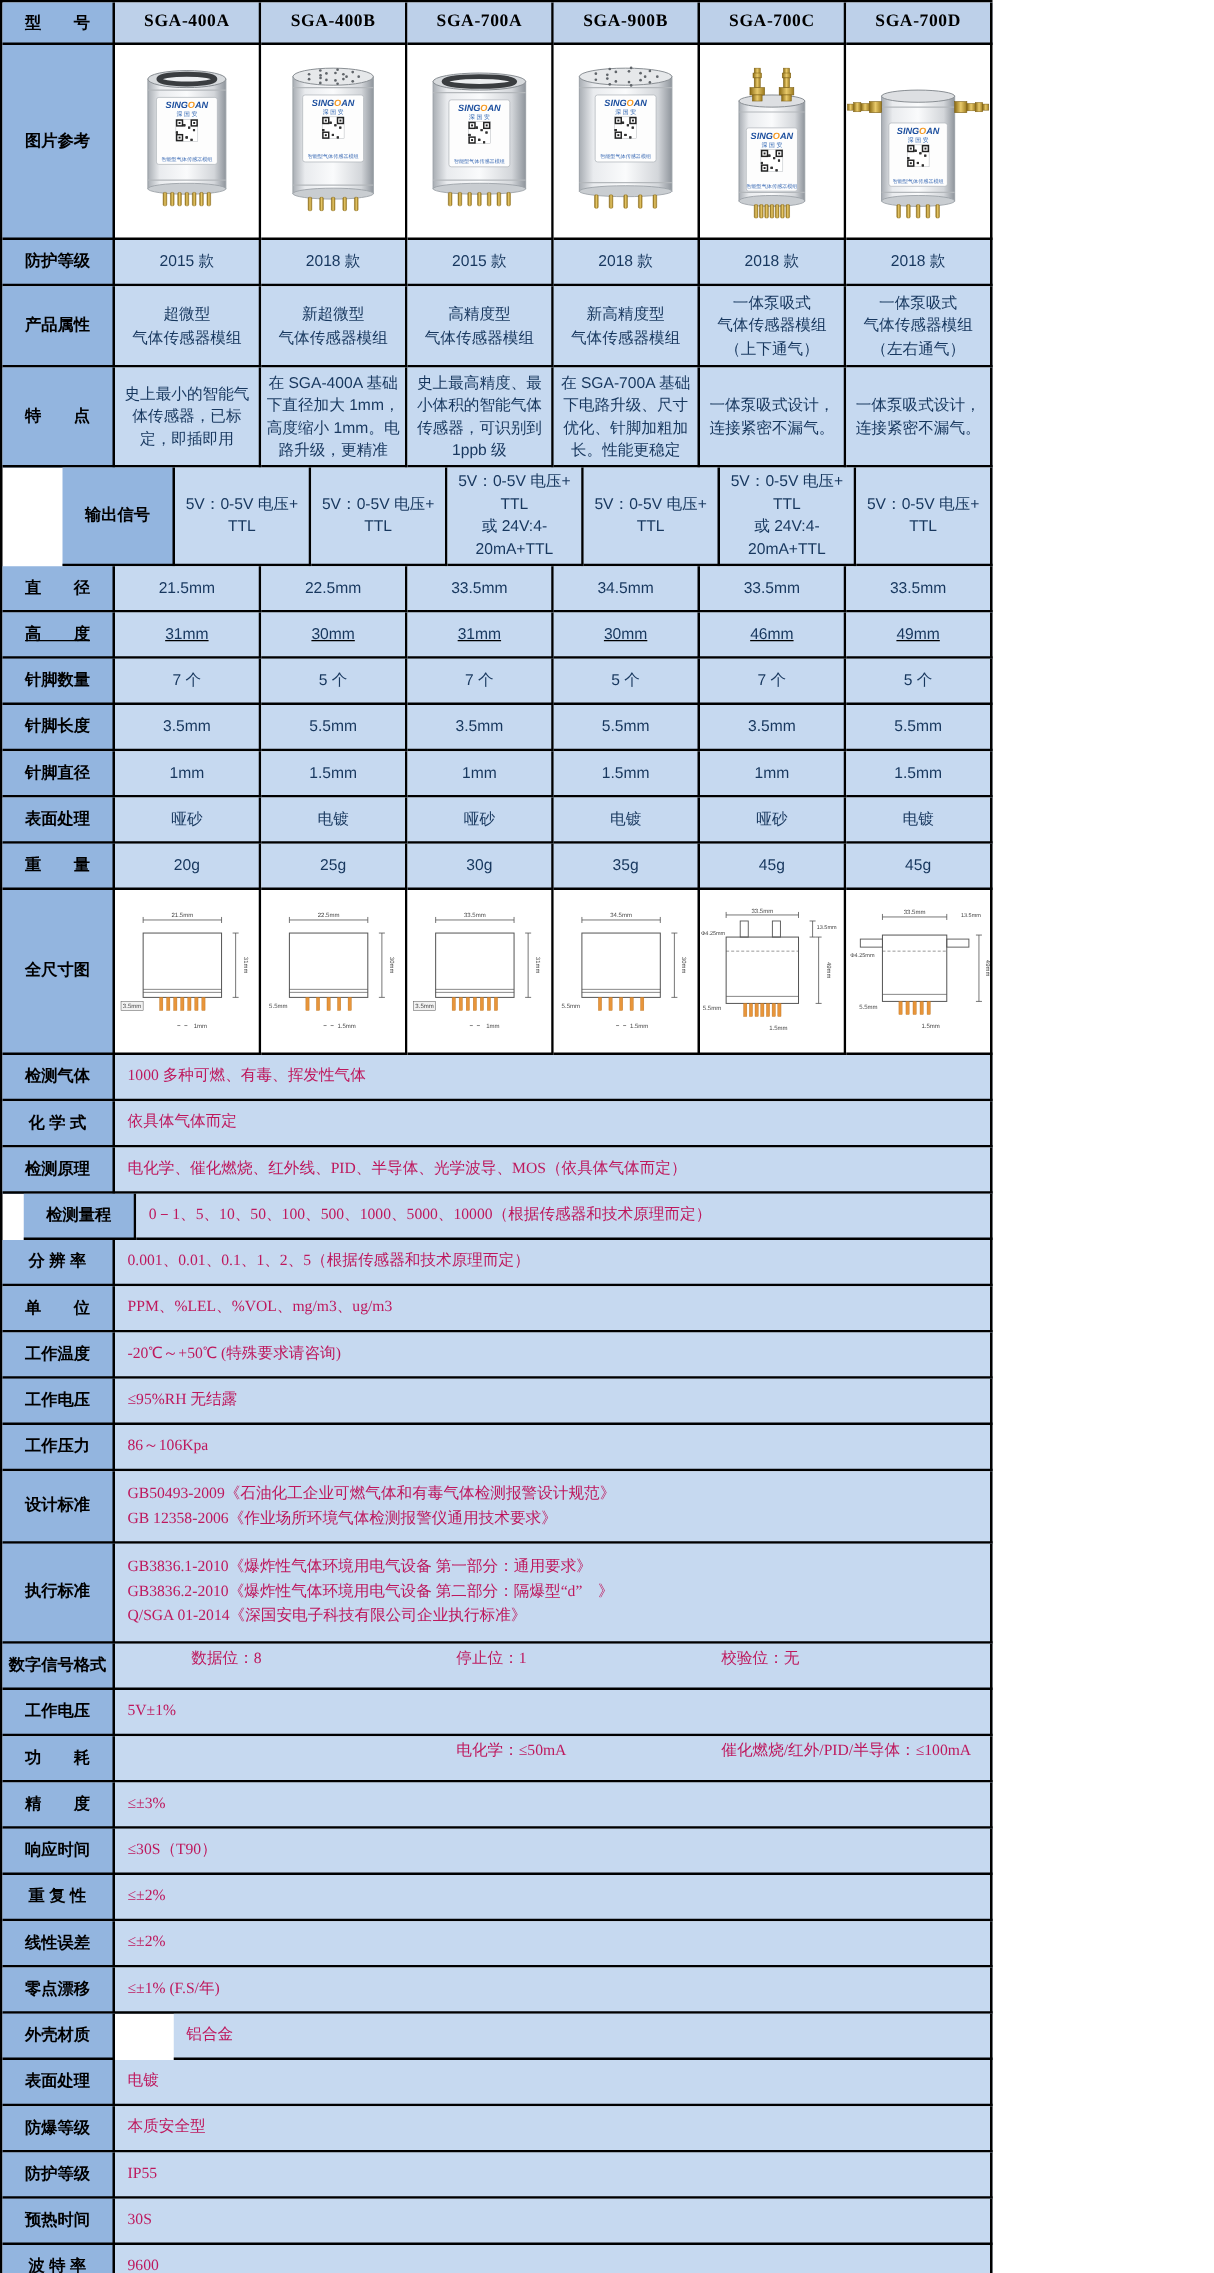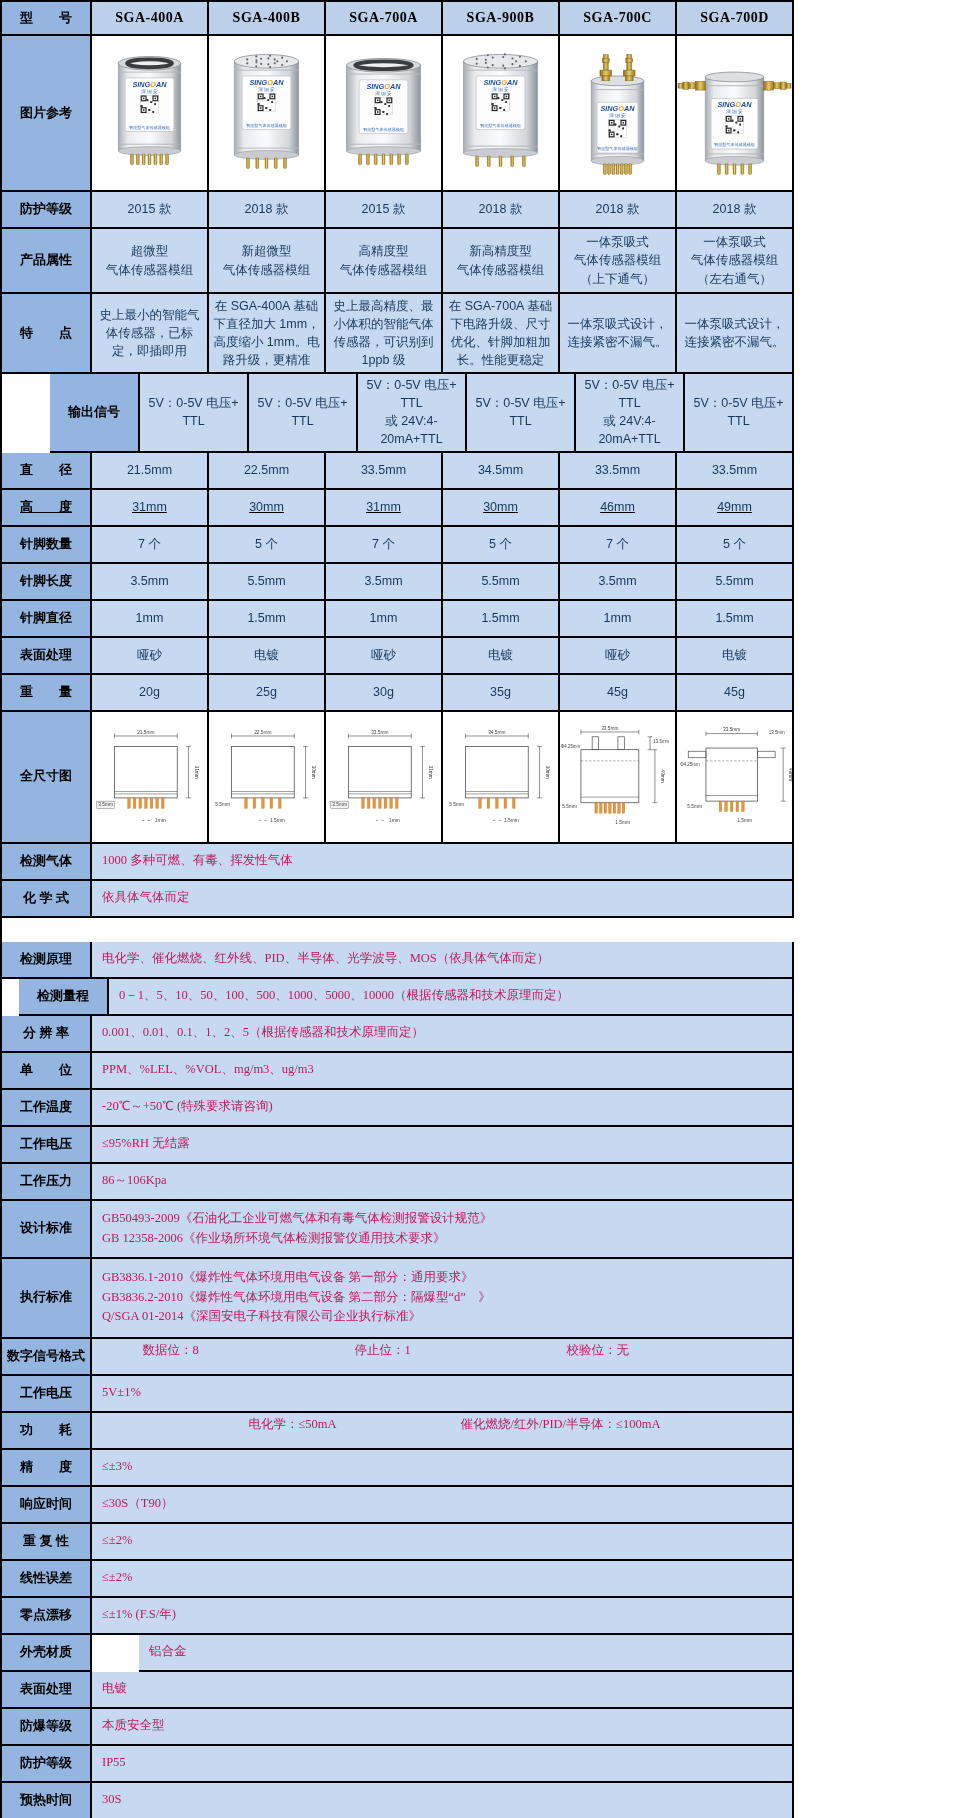--- a/index.html
+++ b/index.html
@@ -10,21 +10,21 @@
   .cell{box-sizing:border-box;border-right:2px solid #000;border-bottom:2px solid #000;
         display:flex;align-items:center;justify-content:center;text-align:center;
         padding:2px 3px;overflow:hidden;}
   .label-cell{background:#93b5df;font-weight:bold;font-size:13px;color:#000;line-height:1.25;}
   .model-cell{background:#bdd0e9;font-family:"Liberation Serif",serif;font-weight:bold;font-size:14px;color:#000;letter-spacing:.5px;}
   .value-cell{background:#c6d9f0;color:#17375e;font-size:12.5px;line-height:1.45;white-space:pre-line;}
   .img-cell,.diag-cell{background:#fff;padding:0;}
   .wvalue-cell{background:#c6d9f0;color:#be185d;font-family:"Liberation Serif",serif;font-size:12.5px;
         flex-direction:column;align-items:flex-start;justify-content:center;text-align:left;
         padding-left:10px;line-height:1.55;}
-  .wvalue-cell.segments{flex-direction:row;justify-content:center;padding-left:40px;}
+  .wvalue-cell.segments{flex-direction:row;justify-content:flex-end;padding-left:40px;}
   .wvalue-cell.segments span{display:inline-block;width:212px;}
   .header-row .cell{min-height:34px;}
   #imageRow .cell{min-height:156px;}
   #diagramRow .cell{min-height:132px;}
   svg text{font-family:"Liberation Sans",sans-serif;}
 </style>
 </head>
 <body>
 
 <div class="sheet">
@@ -713,21 +713,21 @@
         <div class="cell wvalue-cell">
           <div>1000 多种可燃、有毒、挥发性气体</div>
         </div>
       </div>
       <div class="wrow" style="min-height: 37px;">
         <div class="cell label-cell">化 学 式</div>
         <div class="cell wvalue-cell">
           <div>依具体气体而定</div>
         </div>
       </div>
-      <div class="wrow" style="min-height: 37px; margin-top: 24px;">
+      <div class="wrow" style="min-height: 37px;">
         <div class="cell label-cell">检测原理</div>
         <div class="cell wvalue-cell">
           <div>电化学、催化燃烧、红外线、PID、半导体、光学波导、MOS（依具体气体而定）</div>
         </div>
       </div>
       <div class="wrow" style="min-height: 37px; margin-left: 17px;">
         <div class="cell label-cell">检测量程</div>
         <div class="cell wvalue-cell">
           <div>0－1、5、10、50、100、500、1000、5000、10000（根据传感器和技术原理而定）</div>
         </div>

